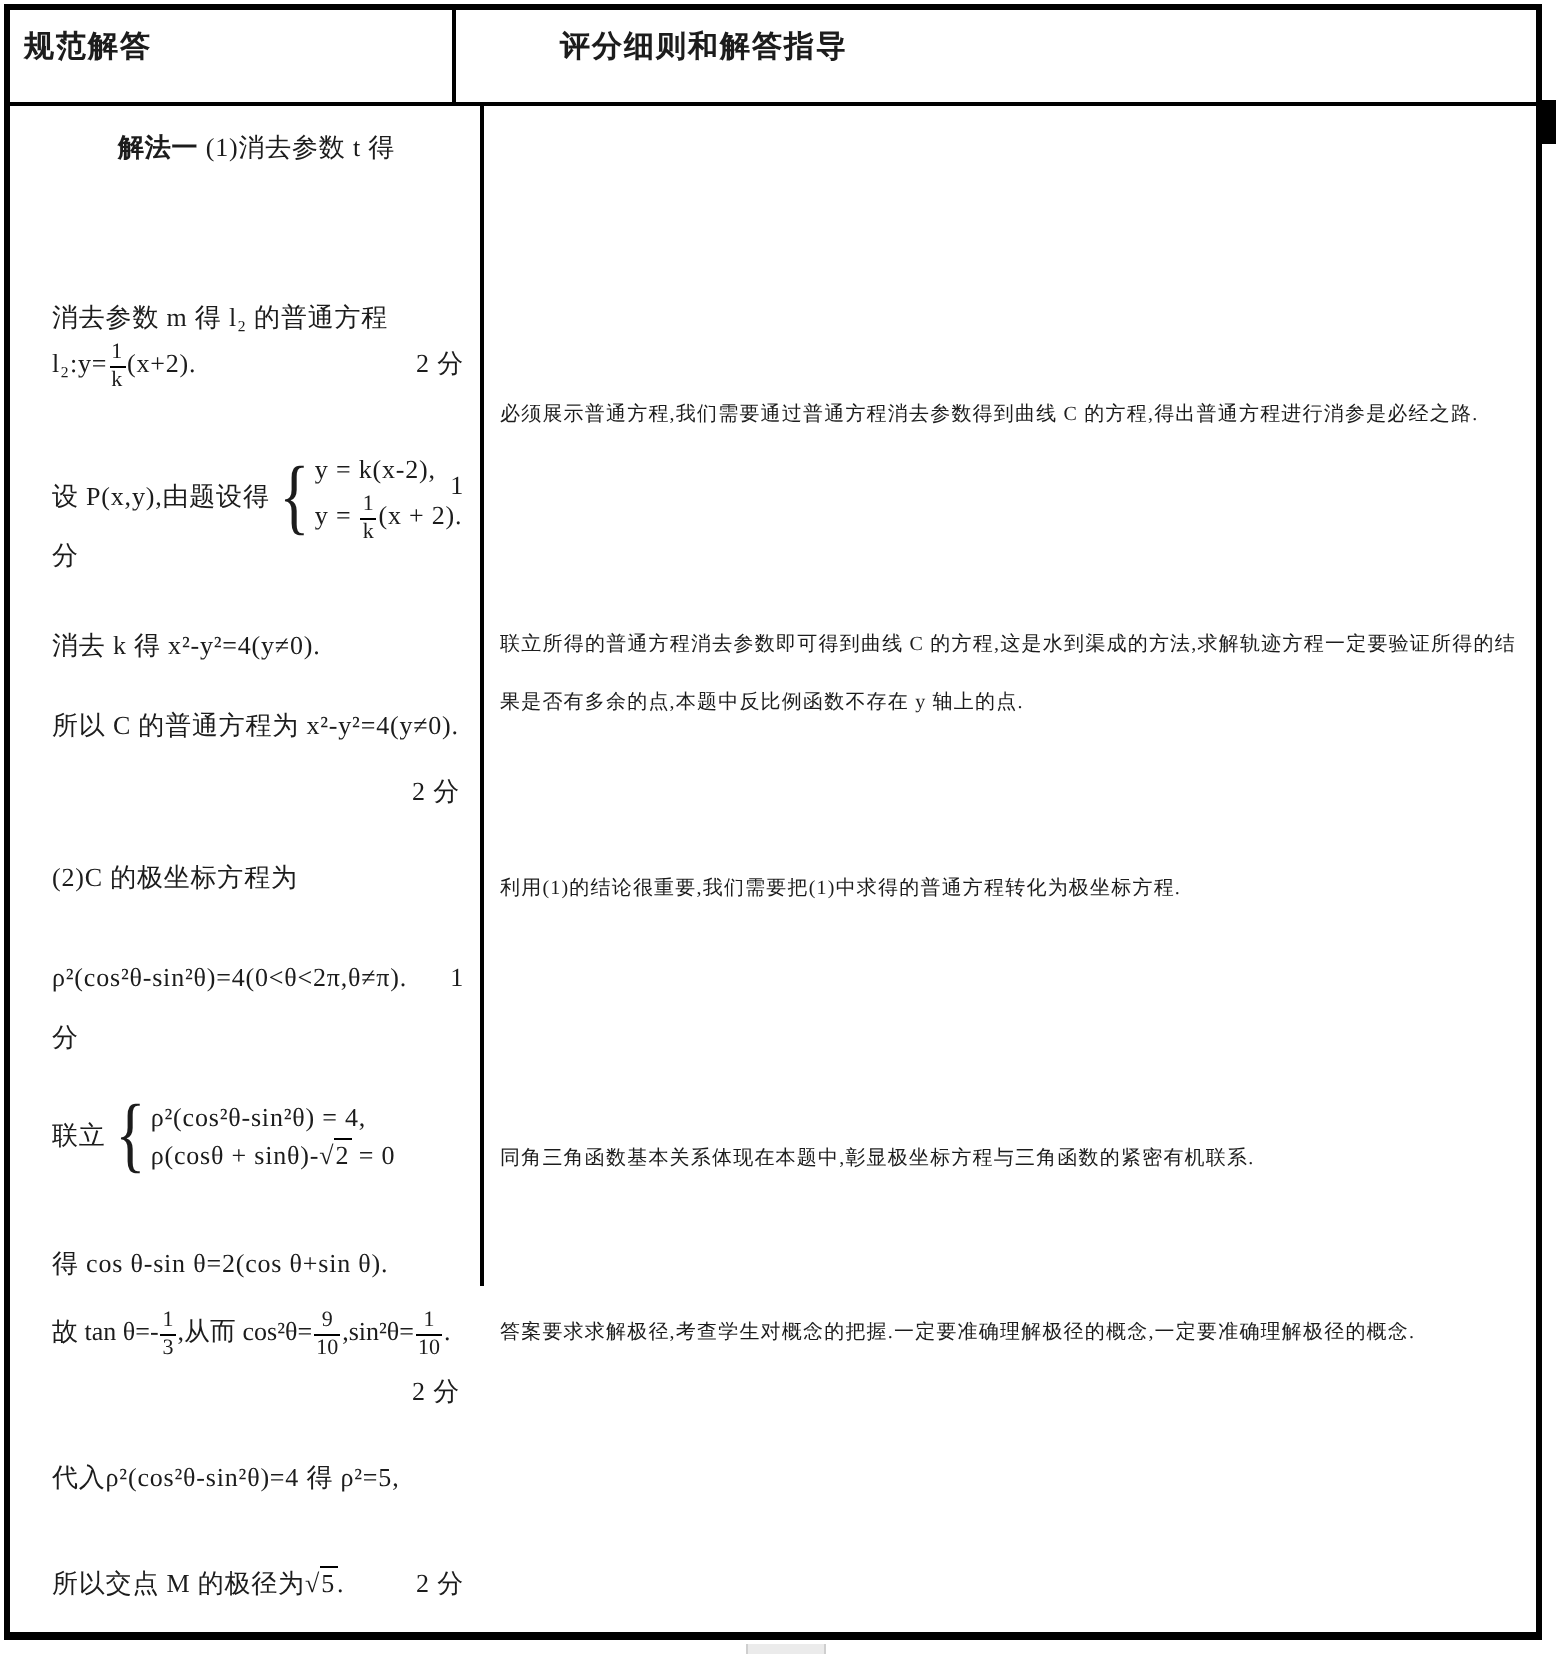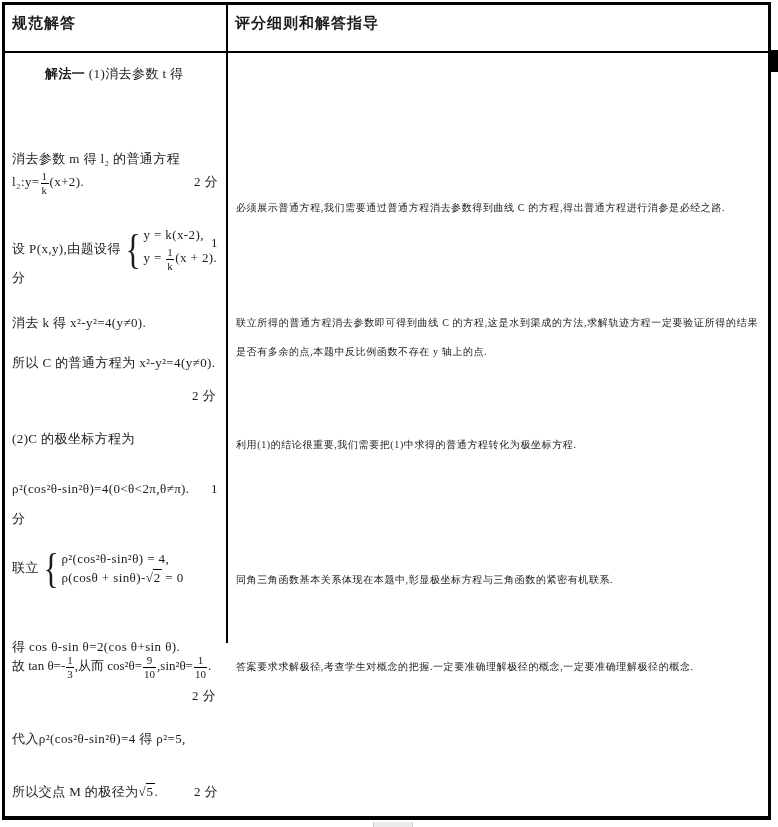--- a/index.html
+++ b/index.html
@@ -5,26 +5,26 @@
   html,body{margin:0;padding:0;}
   body{
     width:778px;height:827px;position:relative;background:#ffffff;
     font-family:"Liberation Serif", serif;color:#1c1c1c;overflow:hidden;
   }
   .doc-table{
     position:absolute;left:2px;top:2px;width:769px;height:818px;
     box-sizing:border-box;background:#fff;
     border:3px solid #000;border-bottom-width:4px;
   }
-  .header-row{display:flex;height:46px;border-bottom:2px solid #000;}
+  .header-row{display:flex;height:46px;border-bottom:2px solid #000;gap:45px;}
   .hcell{box-sizing:border-box;padding:9px 7px 0 7px;
     font-family:"Liberation Sans", sans-serif;font-weight:bold;font-size:15px;letter-spacing:1px;}
   .hcell.left{width:223px;border-right:2px solid #000;}
   .hcell.right{flex:1;}
-  .body-row{display:flex;height:590px;}
+  .body-row{display:flex;height:590px;padding-left:14px;}
   .bcell{box-sizing:border-box;position:relative;}
   .bcell.left{width:223px;border-right:2px solid #000;font-size:13px;}
   .bcell.right{flex:1;font-size:10px;}
   .line{position:absolute;left:7px;right:4px;line-height:20px;letter-spacing:0.4px;white-space:nowrap;}
   .indent{left:40px;}
   .score-line{text-align:right;padding-right:6px;}
   .score-abs{position:absolute;right:4px;}
   .frac{display:inline-flex;flex-direction:column;align-items:center;
     vertical-align:middle;font-size:11px;line-height:1.15;margin:0 1px;}
   .frac .den{border-top:1px solid #000;padding:0 1px;}
@@ -102,21 +102,21 @@
       <div class="line" style="top:497px">
         <span>联立</span><span class="sys">
             <span class="brace">{</span>
             <span class="syslines">
               <span class="sysrow">ρ²(cos²θ-sin²θ) = 4,</span>
               <span class="sysrow"><span>ρ(cosθ + sinθ)-</span><span class="sqrt"><span class="rsign">√</span><span class="rad">2</span></span><span> = 0</span></span>
             </span>
           </span>
       </div>
 
-      <div class="line" style="top:584px">得 cos θ-sin θ=2(cos θ+sin θ).</div>
+      <div class="line" style="top:569px">得 cos θ-sin θ=2(cos θ+sin θ).</div>
 
       <div class="line" style="top:601px;letter-spacing:0;">
         <span>故 tan θ=-</span><span class="frac">
             <span class="num">1</span>
             <span class="den">3</span>
           </span><span>,从而 cos²θ=</span><span class="frac">
             <span class="num">9</span>
             <span class="den">10</span>
           </span><span>,sin²θ=</span><span class="frac">
             <span class="num">1</span>

